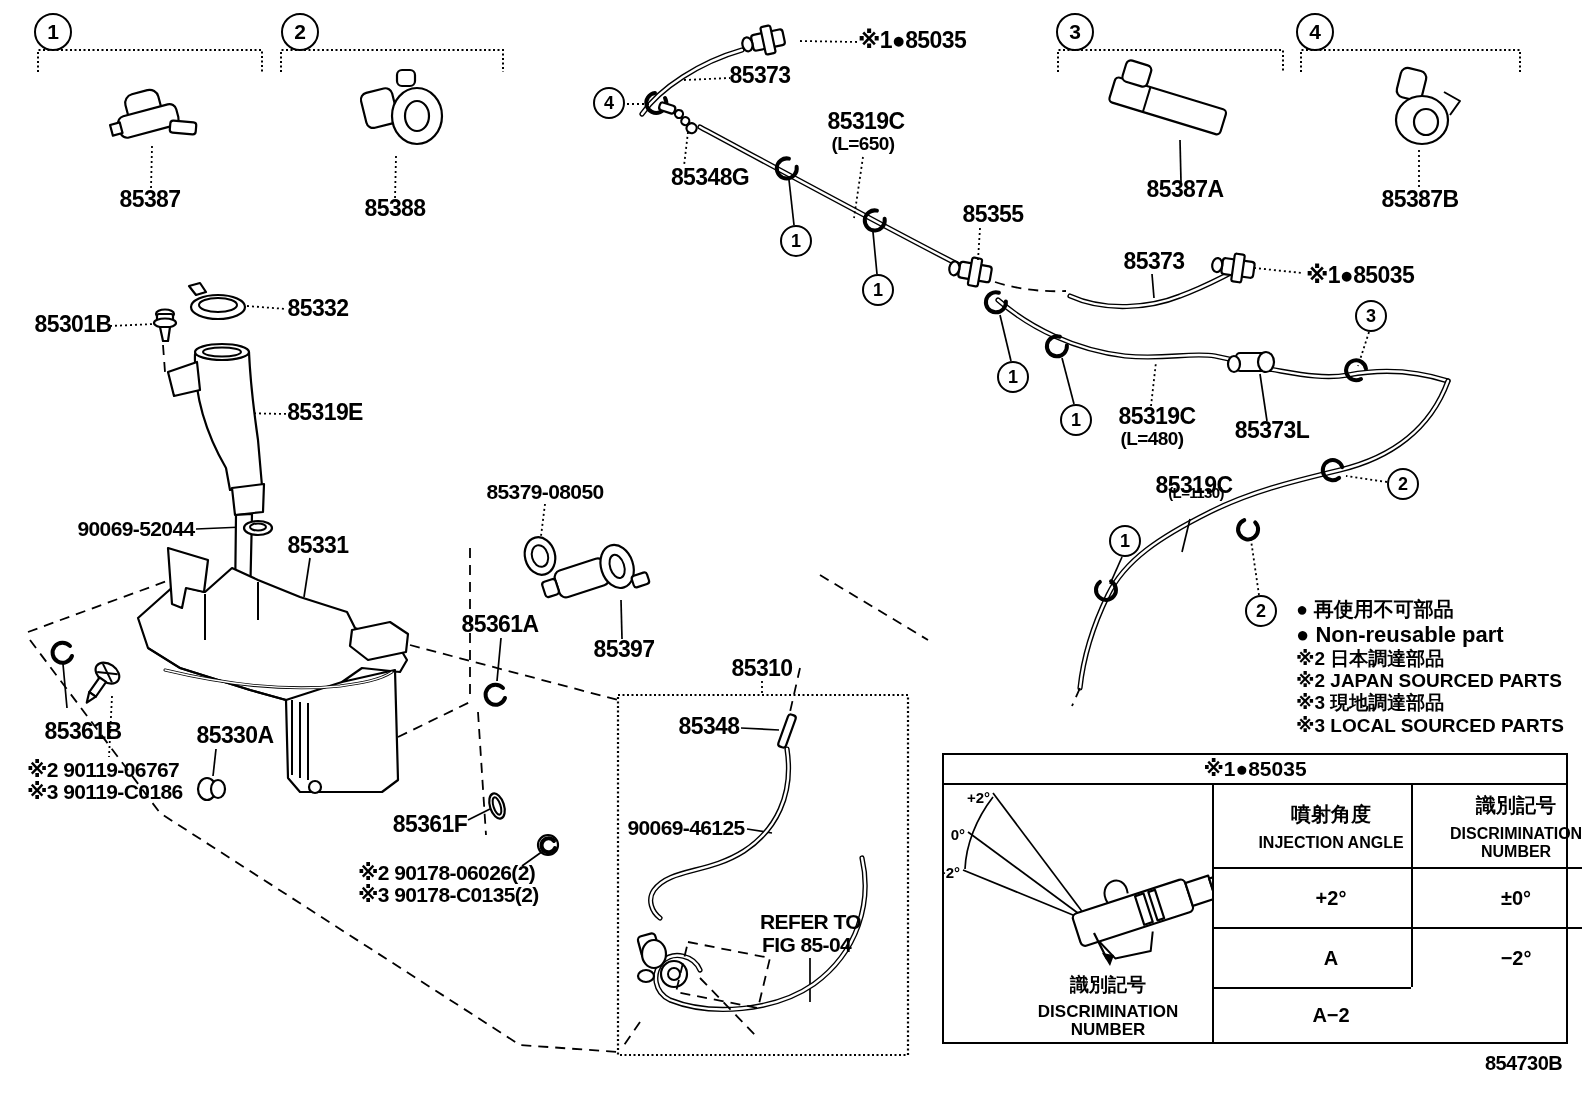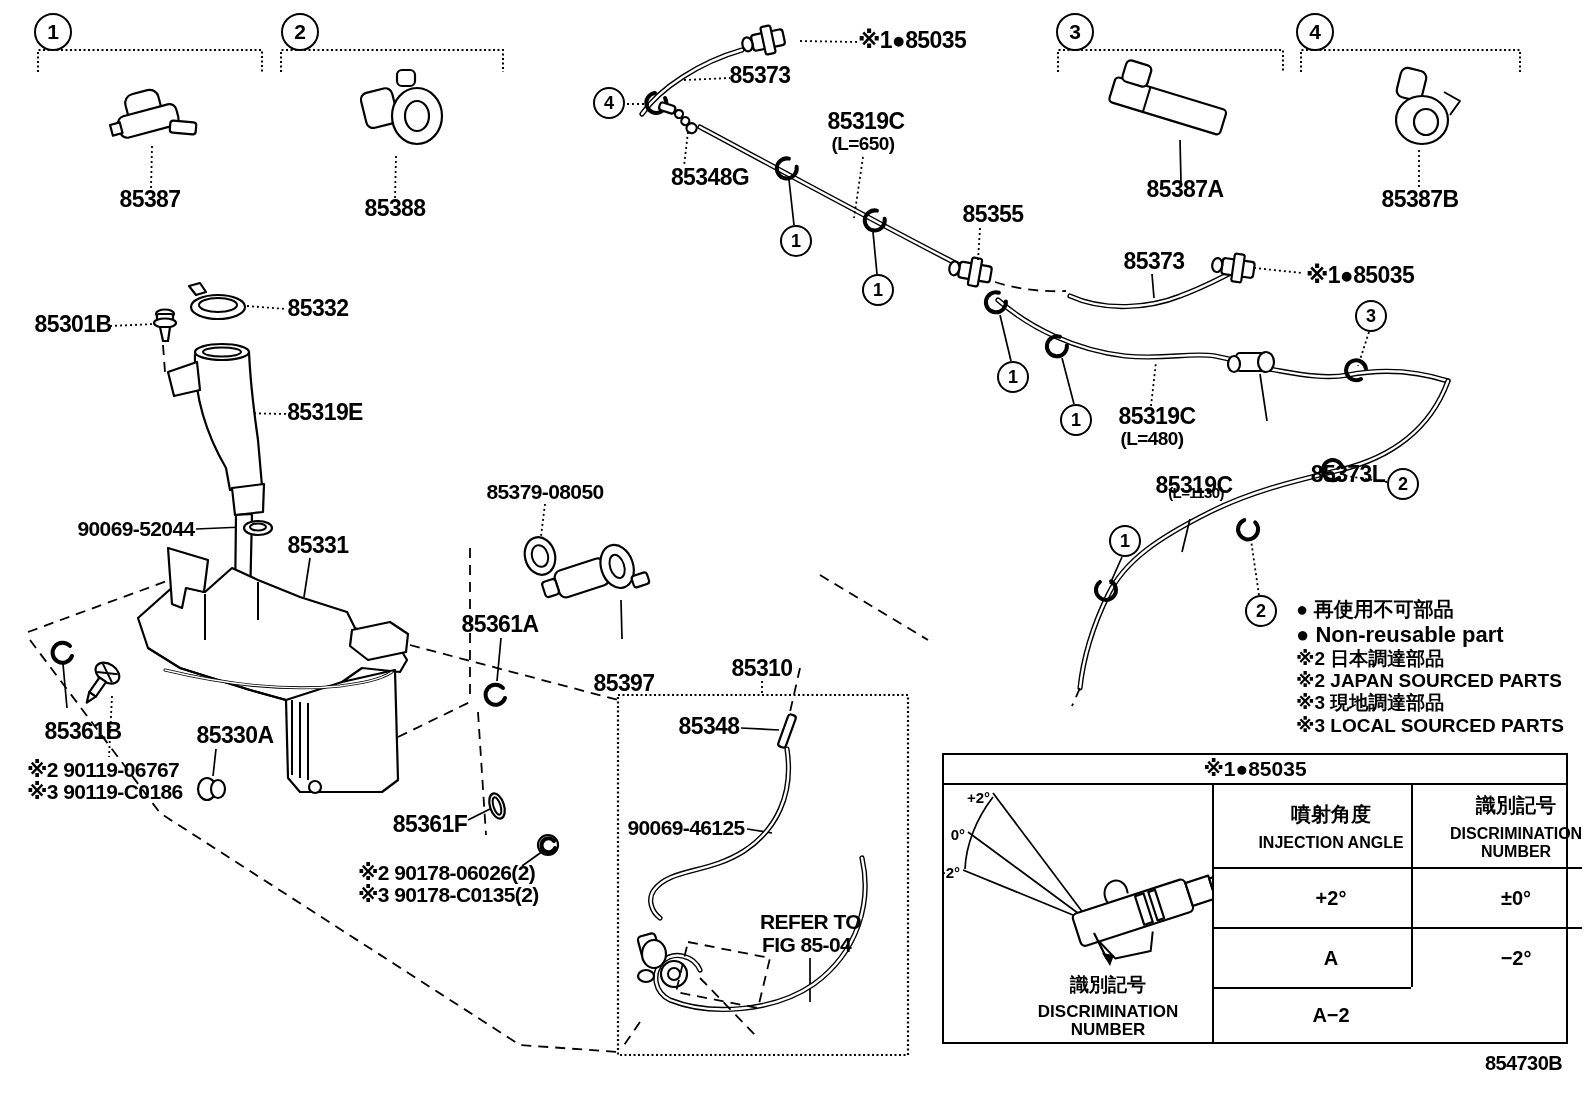--- a/index.html
+++ b/index.html
@@ -313,31 +313,31 @@
       <div class="plabel " style="left: 912px; top: 42px;">※1●85035</div>
       <div class="plabel " style="left: 760px; top: 77px;">85373</div>
       <div class="plabel " style="left: 866px; top: 123px;">85319C</div>
       <div class="plabel " style="left: 863px; top: 145px; font-size: 19px;">(L=650)</div>
       <div class="plabel " style="left: 710px; top: 179px;">85348G</div>
       <div class="plabel " style="left: 993px; top: 216px;">85355</div>
       <div class="plabel " style="left: 1154px; top: 263px;">85373</div>
       <div class="plabel " style="left: 1360px; top: 277px;">※1●85035</div>
       <div class="plabel " style="left: 1157px; top: 418px;">85319C</div>
       <div class="plabel " style="left: 1152px; top: 440px; font-size: 19px;">(L=480)</div>
-      <div class="plabel " style="left: 1348px; top: 432px; margin-top: 44px;">85373L</div>
+      <div class="plabel " style="left: 1272px; top: 432px;">85373L</div>
       <div class="plabel " style="left: 1194px; top: 487px;">85319C</div>
       <div class="plabel " style="left: 1196px; top: 493px; font-size: 15px;">(L=1130)</div>
       <div class="plabel " style="left: 73px; top: 326px;">85301B</div>
       <div class="plabel " style="left: 318px; top: 310px;">85332</div>
       <div class="plabel " style="left: 325px; top: 414px;">85319E</div>
       <div class="plabel " style="left: 136px; top: 530px; font-size: 21px;">90069-52044</div>
       <div class="plabel " style="left: 318px; top: 547px;">85331</div>
       <div class="plabel " style="left: 545px; top: 493px; font-size: 21px;">85379-08050</div>
       <div class="plabel " style="left: 500px; top: 626px;">85361A</div>
-      <div class="plabel " style="left: 624px; top: 651px; margin-top: 34px;">85397</div>
+      <div class="plabel " style="left: 624px; top: 651px;">85397</div>
       <div class="plabel " style="left: 762px; top: 670px;">85310</div>
       <div class="plabel " style="left: 83px; top: 721px; margin-top: 12px;">85361B</div>
       <div class="plabel start" style="left: 27px; top: 771px; font-size: 21px;">※2 90119-06767</div>
       <div class="plabel start" style="left: 27px; top: 793px; font-size: 21px;">※3 90119-C0186</div>
       <div class="plabel " style="left: 219px; top: 737px; margin-left: 16px;">85330A</div>
       <div class="plabel " style="left: 430px; top: 826px;">85361F</div>
       <div class="plabel start" style="left: 358px; top: 874px; font-size: 21px;">※2 90178-06026(2)</div>
       <div class="plabel start" style="left: 358px; top: 896px; font-size: 21px;">※3 90178-C0135(2)</div>
       <div class="plabel " style="left: 709px; top: 728px;">85348</div>
       <div class="plabel " style="left: 686px; top: 829px; font-size: 21px;">90069-46125</div>

